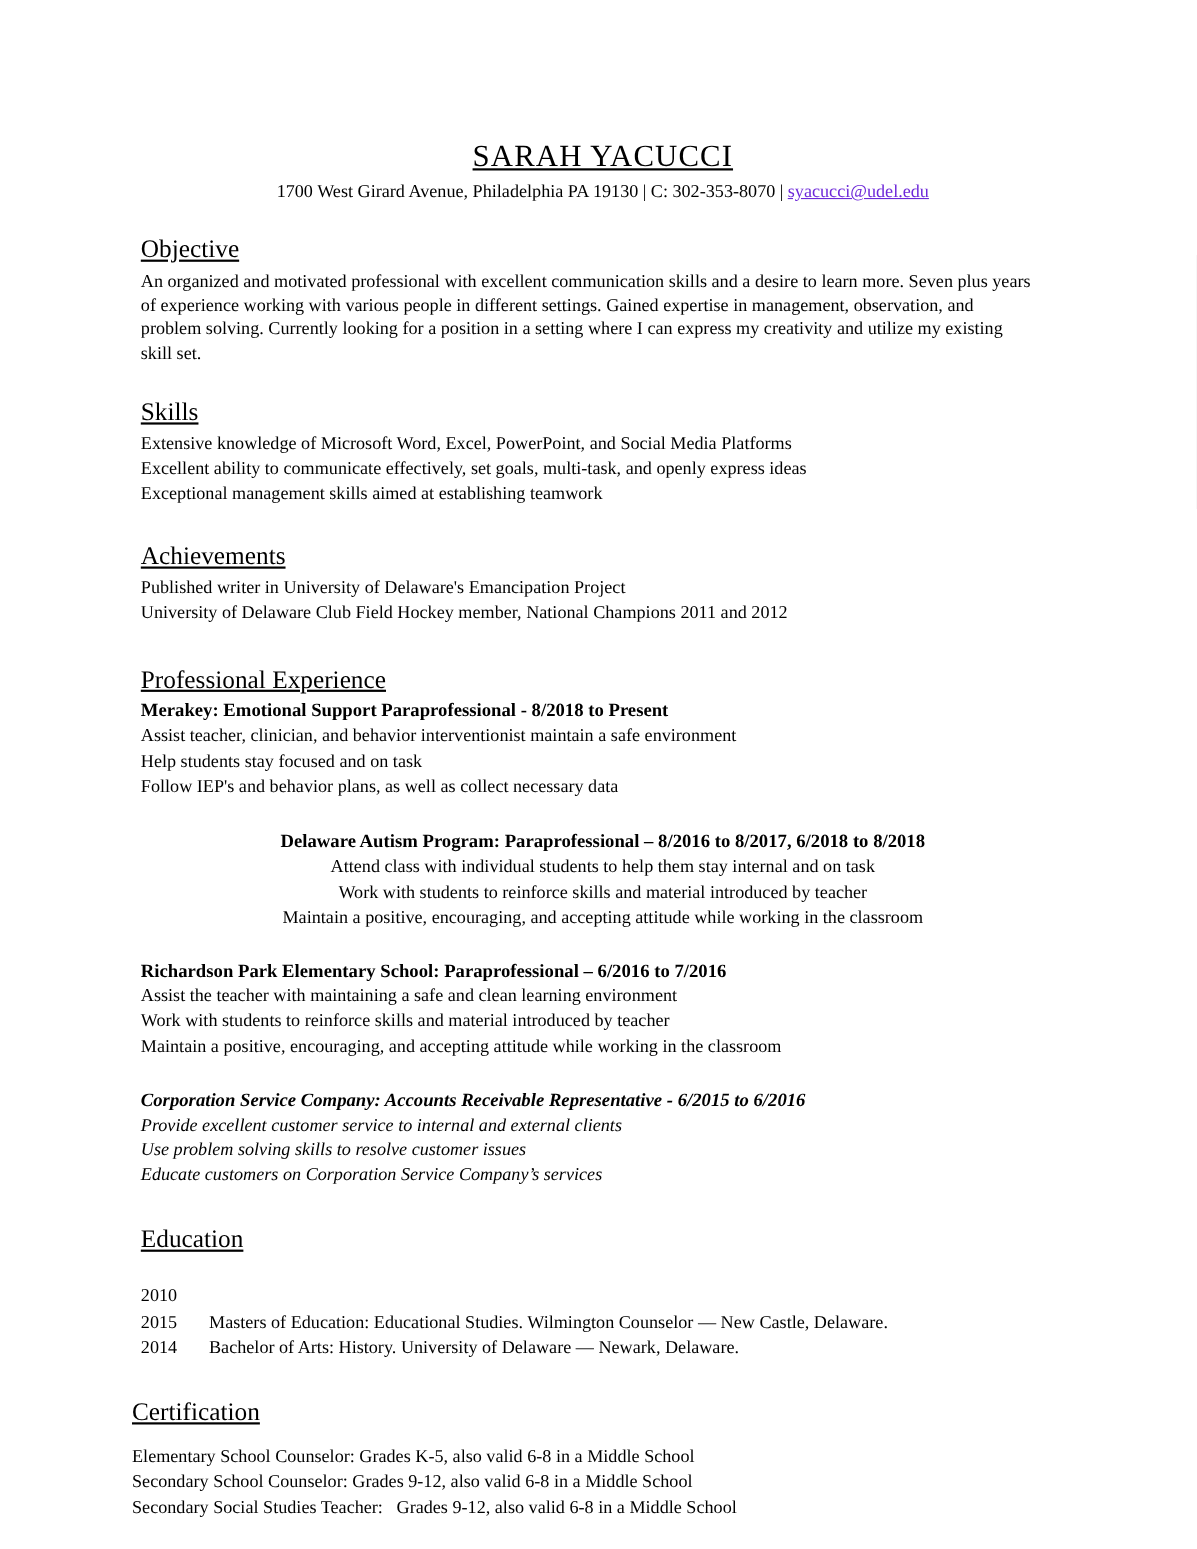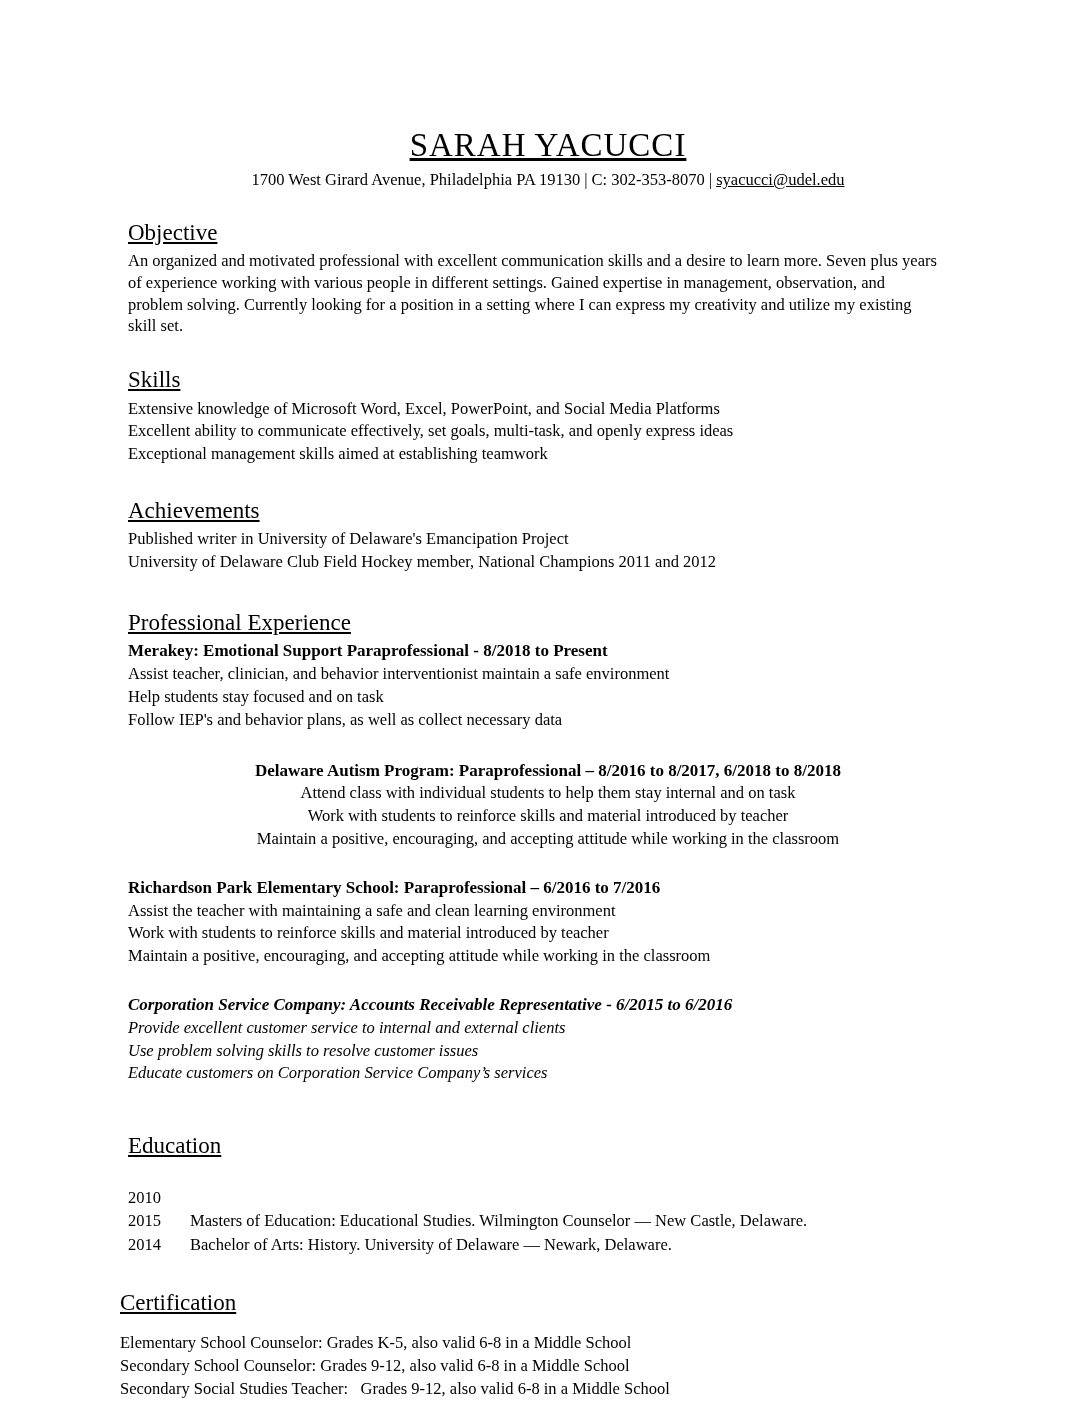--- a/index.html
+++ b/index.html
@@ -3,27 +3,27 @@
 <meta charset="utf-8">
 <style>
   html,body{margin:0;padding:0;background:#e8e8e8;}
   .page{
     width:1088px;height:1408px;background:#ffffff;margin:0 auto;
     box-sizing:border-box;padding:128px 120px 40px 128px;
     font-family:"Liberation Serif","DejaVu Serif",serif;color:#000;
     overflow:hidden;position:relative;
   }
   .name{
-    text-align:center;font-size:33px;font-weight:400;letter-spacing:1px;
+    text-align:center;font-size:28px;font-weight:400;letter-spacing:1px;
     text-decoration:underline;margin:0;line-height:1.05;
   }
   .contact{
     text-align:center;font-size:16.5px;margin-top:7px;white-space:pre-wrap;
   }
-  .contact a{color:#000000;text-decoration:underline;}
+  .contact a{color:#6d28d9;text-decoration:underline;}
   .section{margin-top:28px;}
   .section-heading{
     font-size:23px;font-weight:400;text-decoration:underline;
     margin:0 0 4px 0;line-height:1.15;
   }
   .body-text{font-size:16.5px;line-height:1.32;margin:0;max-width:810px;white-space:pre-wrap;}
   .line{font-size:16.5px;line-height:1.38;white-space:pre-wrap;}
   .job{margin-top:22px;}
   .job:first-of-type{margin-top:2px;}
   .job-heading{font-size:17px;font-weight:700;line-height:1.35;}
@@ -88,21 +88,21 @@
     </div>
 
     <div class="job" style="margin-top:26px;font-style:italic;">
       <div class="job-heading">Corporation Service Company: Accounts Receivable Representative - 6/2015 to 6/2016</div>
       <div class="line">Provide excellent customer service to internal and external clients</div>
       <div class="line">Use problem solving skills to resolve customer issues</div>
       <div class="line">Educate customers on Corporation Service Company’s services</div>
     </div>
   </div>
 
-  <div class="section" style="margin-top:48px;">
+  <div class="section" style="margin-top:34px;">
     <h2 class="section-heading">Education</h2>
     <div class="edu-rows">
       <div class="edu-row">
         <span class="edu-year">2010</span>
       </div>
       <div class="edu-row">
         <span class="edu-year">2015</span>
         <span class="edu-text">Masters of Education: Educational Studies. Wilmington Counselor — New Castle, Delaware.</span>
       </div>
       <div class="edu-row">

